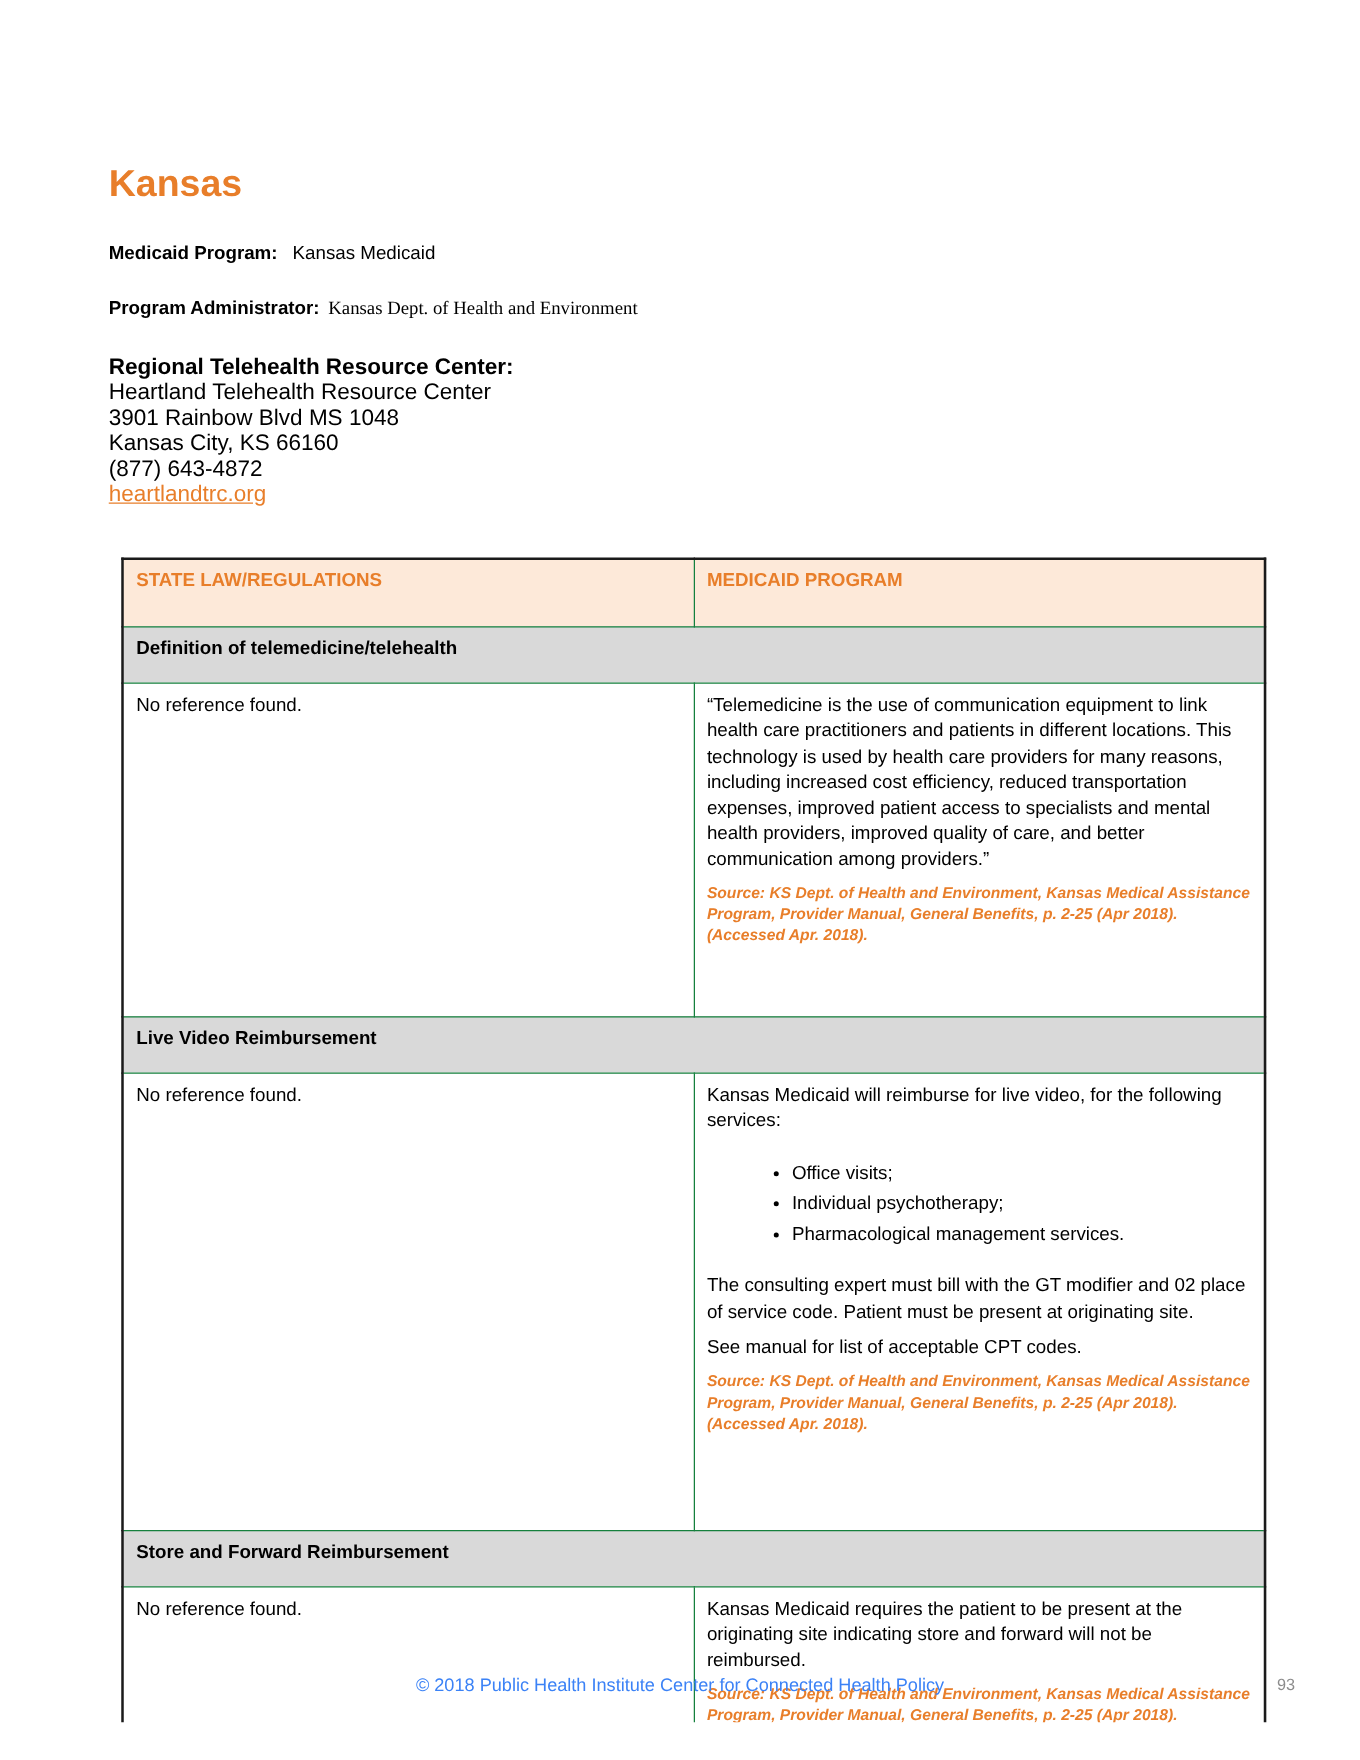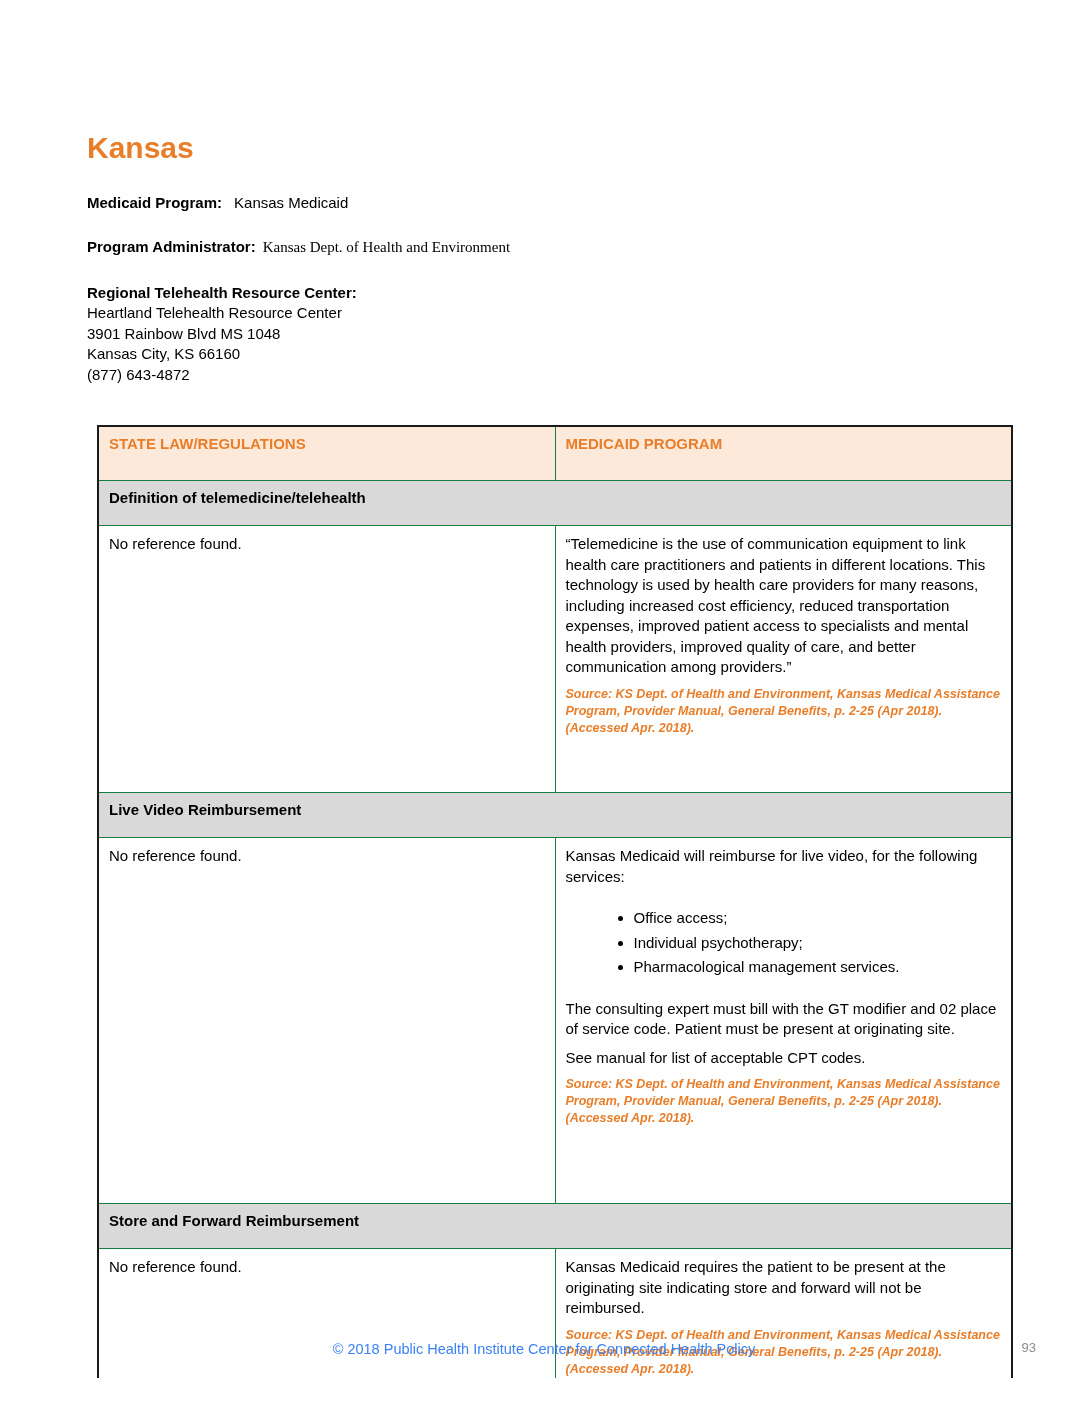--- a/index.html
+++ b/index.html
@@ -30,21 +30,21 @@
     font-size: 15px;
     line-height: 1.25;
   }
   .info-line .label { font-weight: bold; }
   .info-line .value { margin-left: 12px; }
   .line-medicaid { margin-top: 31px; }
   .line-admin { margin-top: 25px; }
   .line-admin .value { margin-left: 7px; font-family: Liberation Serif, serif; }
   .rtrc-block {
     margin-top: 26px;
-    font-size: 15px;
+    font-size: 18px;
     line-height: 20.5px;
   }
   .rtrc-block .rtrc-heading { font-weight: bold; }
   .rtrc-block a.rtrc-link {
     color: #E87E2A;
     text-decoration: underline;
     cursor: pointer;
   }
   table.policy-table {
     margin-top: 40px;
@@ -134,20 +134,21 @@
     <div class="info-line line-admin">
       <span class="label">Program Administrator:</span><span class="value">Kansas Dept. of Health and Environment</span>
     </div>
 
     <div class="rtrc-block">
       <div class="rtrc-heading">Regional Telehealth Resource Center:</div>
       <div>Heartland Telehealth Resource Center</div>
       <div>3901 Rainbow Blvd MS 1048</div>
       <div>Kansas City, KS 66160</div>
       <div>(877) 643-4872</div>
+      <div><a class="rtrc-link" href="#">heartlandtrc.org</a></div>
     </div>
 
     <table class="policy-table">
       <tbody>
           <tr>
         <th class="col-header cell-left">STATE LAW/REGULATIONS</th>
         <th class="col-header cell-right">MEDICAID PROGRAM</th>
       </tr>
 
       <tr>
@@ -173,21 +174,21 @@
       <tr class="row-live">
         <td class="cell-left">
           <div class="cell-body pad-cell">
             <p>No reference found.</p>
           </div>
         </td>
         <td class="cell-right">
           <div class="cell-body pad-cell">
             <p>Kansas Medicaid will reimburse for live video, for the following services:</p>
             <ul>
-              <li>Office access;</li>
+              <li>Office visits;</li>
               <li>Individual psychotherapy;</li>
               <li>Pharmacological management services.</li>
             </ul>
             <p>The consulting expert must bill with the GT modifier and 02 place of service code.  Patient must be present at originating site.</p>
             <p>See manual for list of acceptable CPT codes.</p>
             <p class="source-note">Source: KS Dept. of Health and Environment, Kansas Medical Assistance Program, Provider Manual, General Benefits, p. 2-25 (Apr 2018). (Accessed Apr. 2018).</p>
           </div>
         </td>
       </tr>
 

